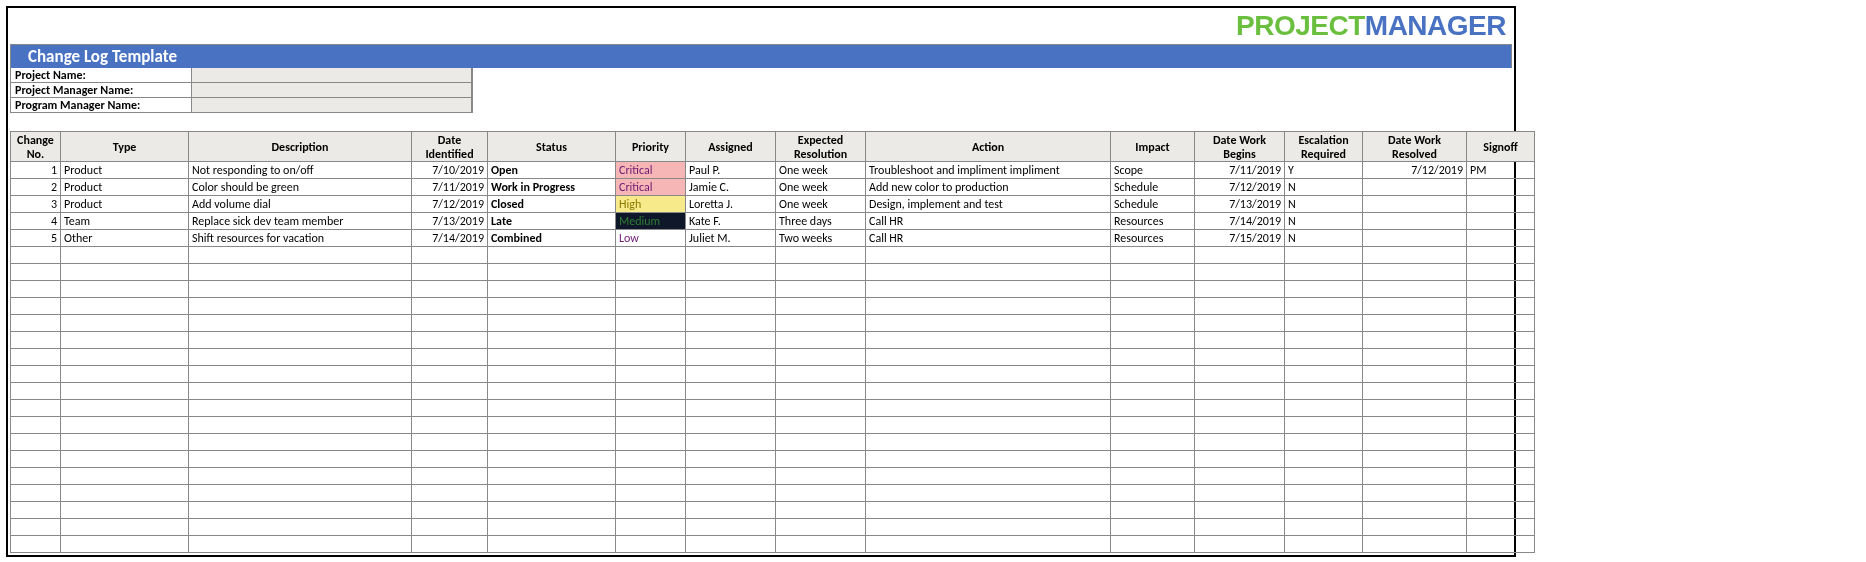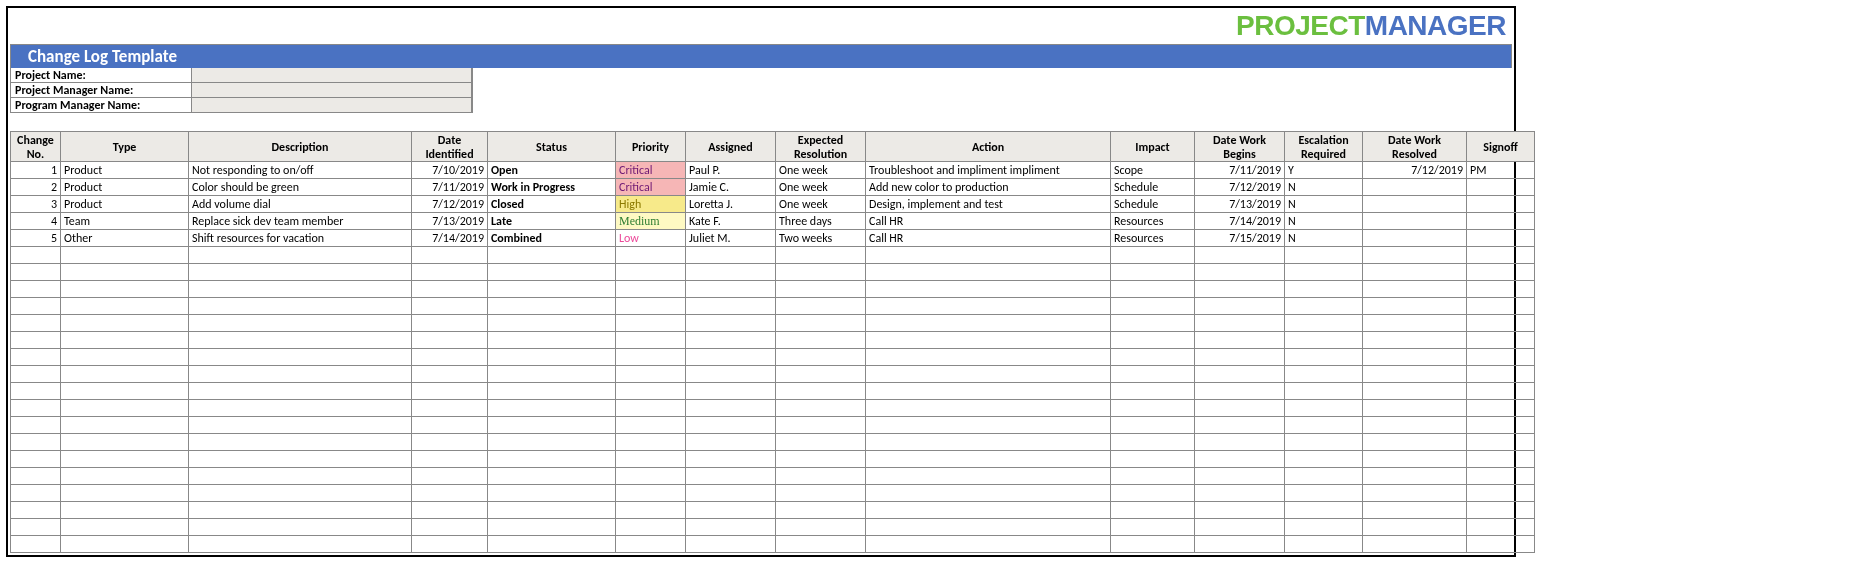--- a/index.html
+++ b/index.html
@@ -90,22 +90,22 @@
     white-space: normal;
     line-height: 14px;
     height: 30px;
     vertical-align: middle;
   }
   .num-cell { text-align: right; }
   .date-cell { text-align: right; }
   .status-cell { font-weight: bold; margin-top: 48px; }
   .pri-critical { background: #f6b6b6; color: #701a75; }
   .pri-high     { background: #f7ea8a; color: #8c7a00; }
-  .pri-medium   { background: #fef9c3; color: #2e7d32; font-family: Liberation Serif, serif; }
-  .pri-low      { color: #ec4899; }
+  .pri-medium   { background: #0f172a; color: #2e7d32; }
+  .pri-low      { color: #701a75; }
 </style>
 </head>
 <body>
 
 <div class="outer">
 
   <div class="brand">
     <span class="p1">PROJECT</span><span class="p2">MANAGER</span>
   </div>
 

